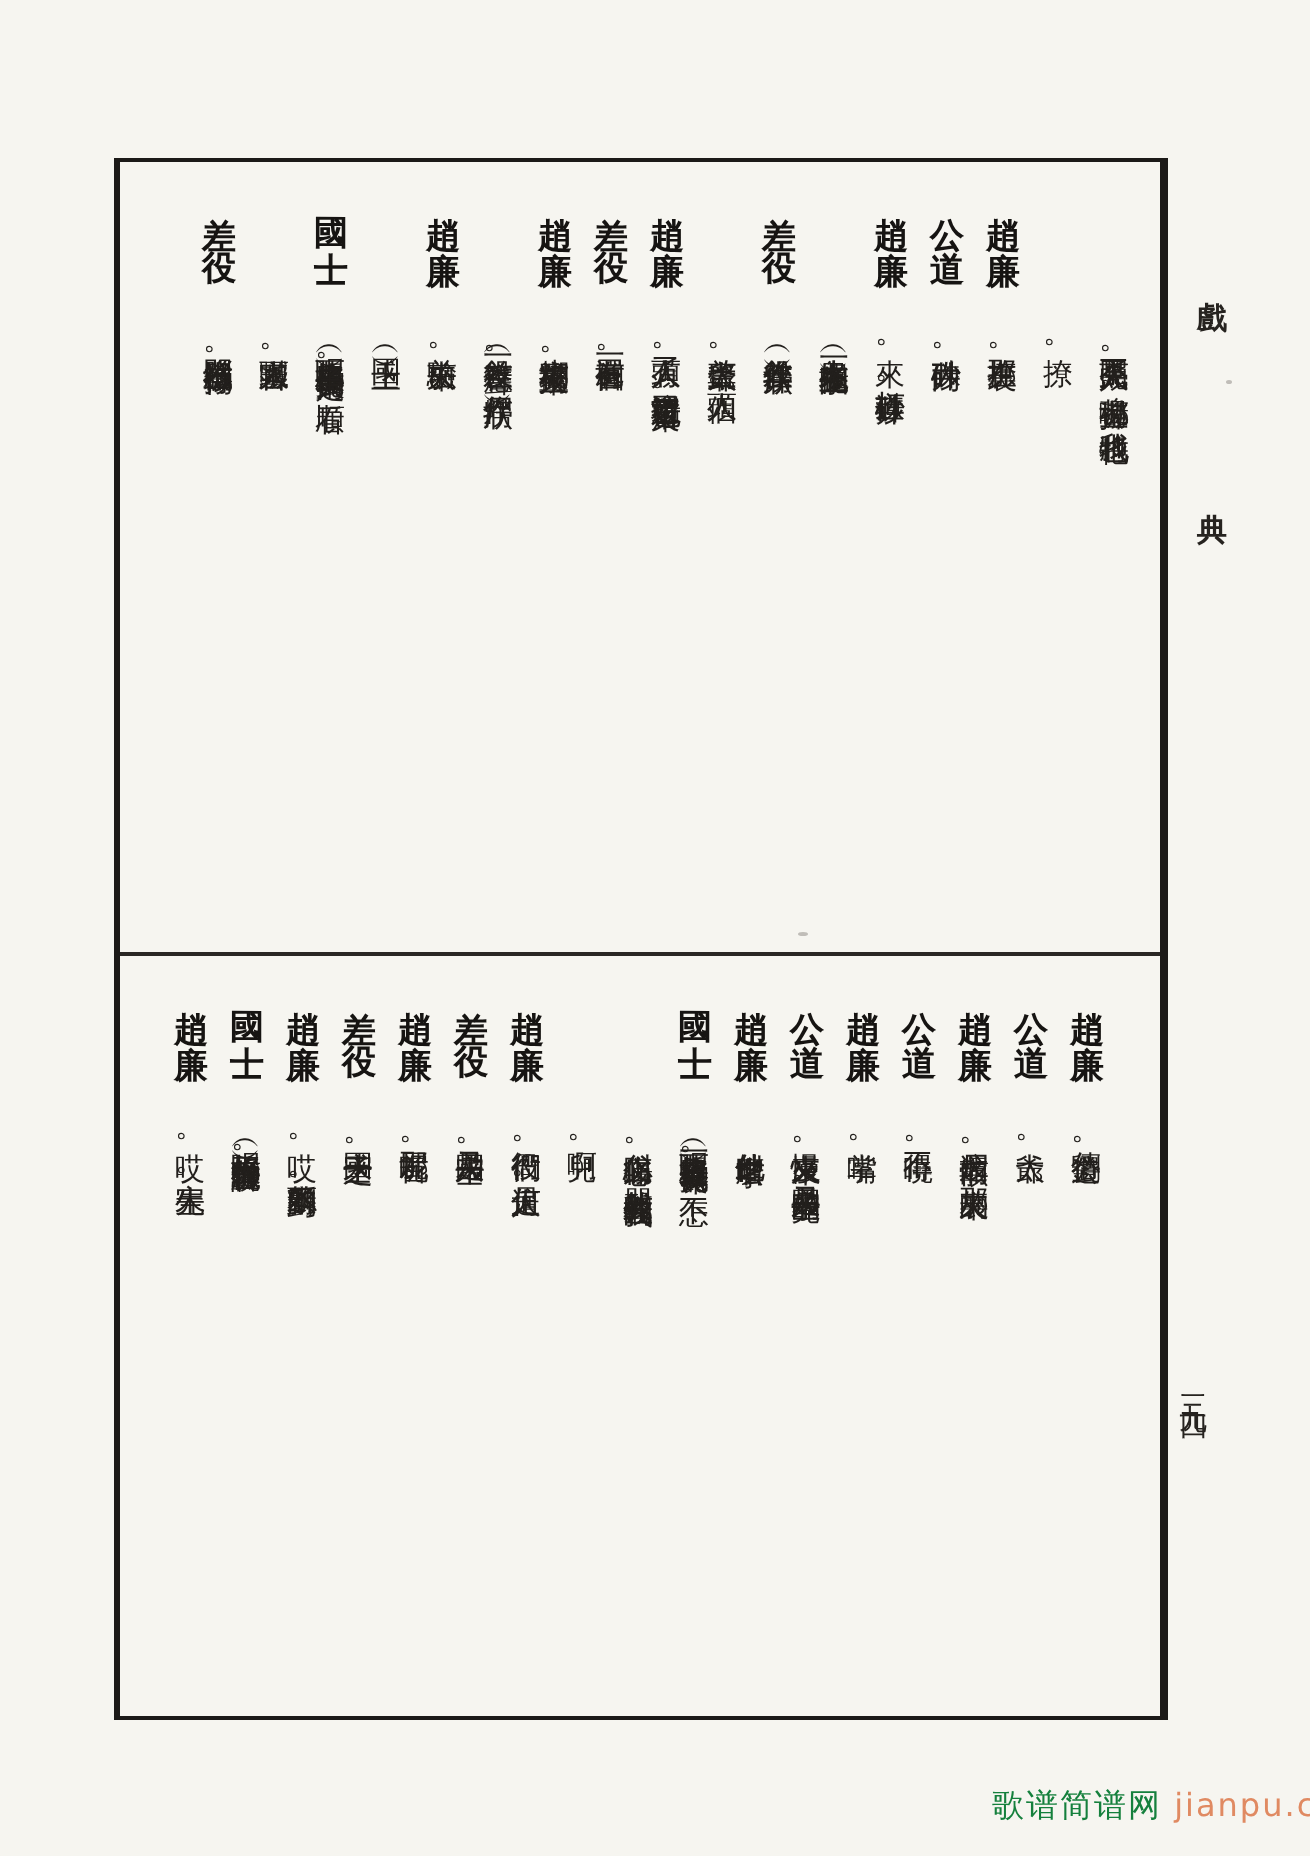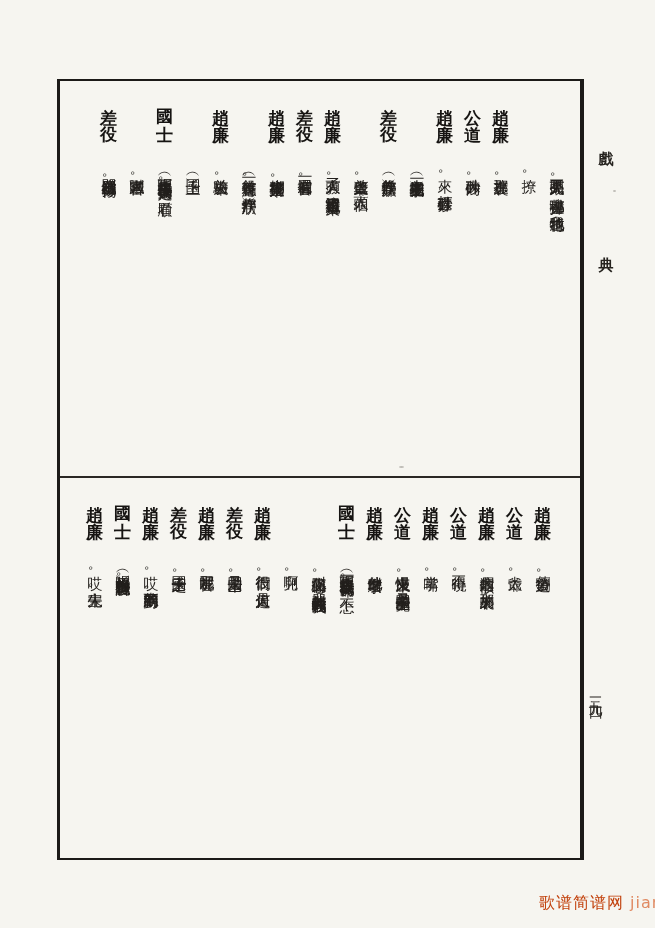--- a/index.html
+++ b/index.html
@@ -49,21 +49,21 @@
   .page-number{
     position:absolute;left:587px;top:686px;
     writing-mode:vertical-rl;text-orientation:upright;
     font-size:14px;letter-spacing:5px;color:#26231f;
   }
   .watermark{
     position:absolute;left:496px;top:893px;
     font-family:"DejaVu Sans","Liberation Sans",sans-serif;
     font-size:16px;letter-spacing:1px;white-space:nowrap;
   }
-  .wm-name{color:#c2410c;margin-left:43px;}
+  .wm-name{color:#15803d;}
   .wm-url{color:#e08a62;}
   
   .speck{position:absolute;background:#8a867f;border-radius:50%;opacity:.5;}
 </style>
 </head>
 <body>
 
 <div class="frame">
   <div class="block block-top">
       <div class="entry">

